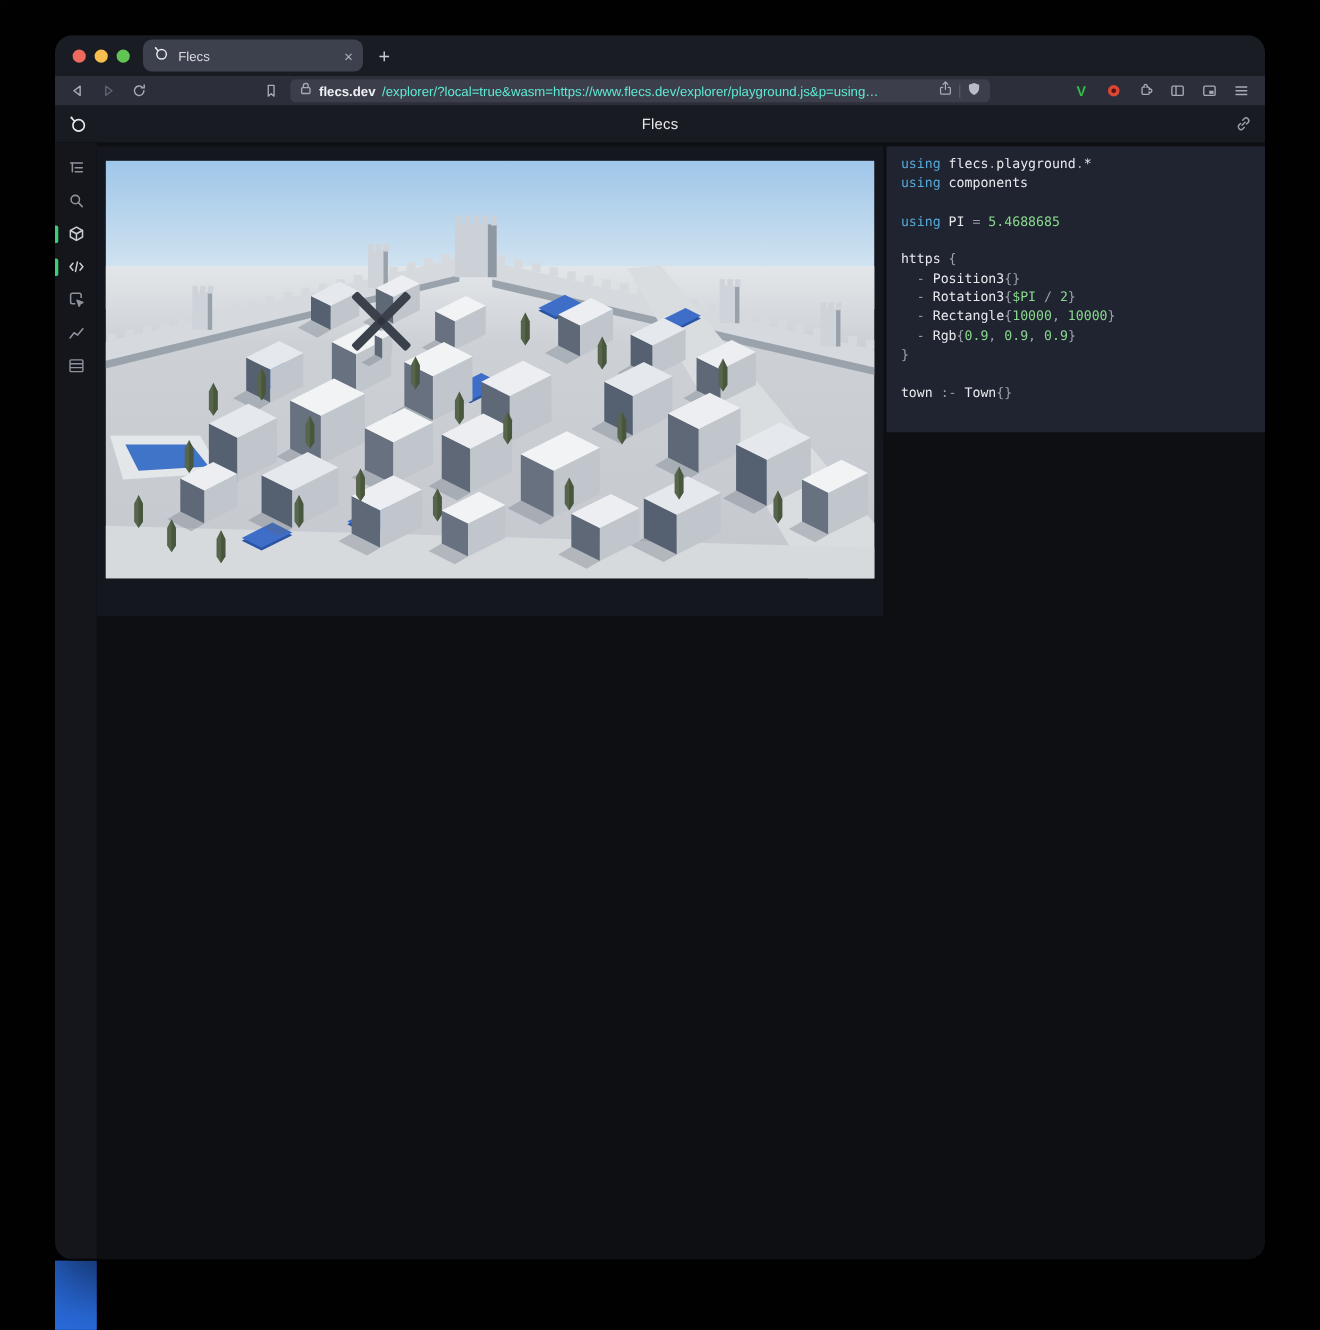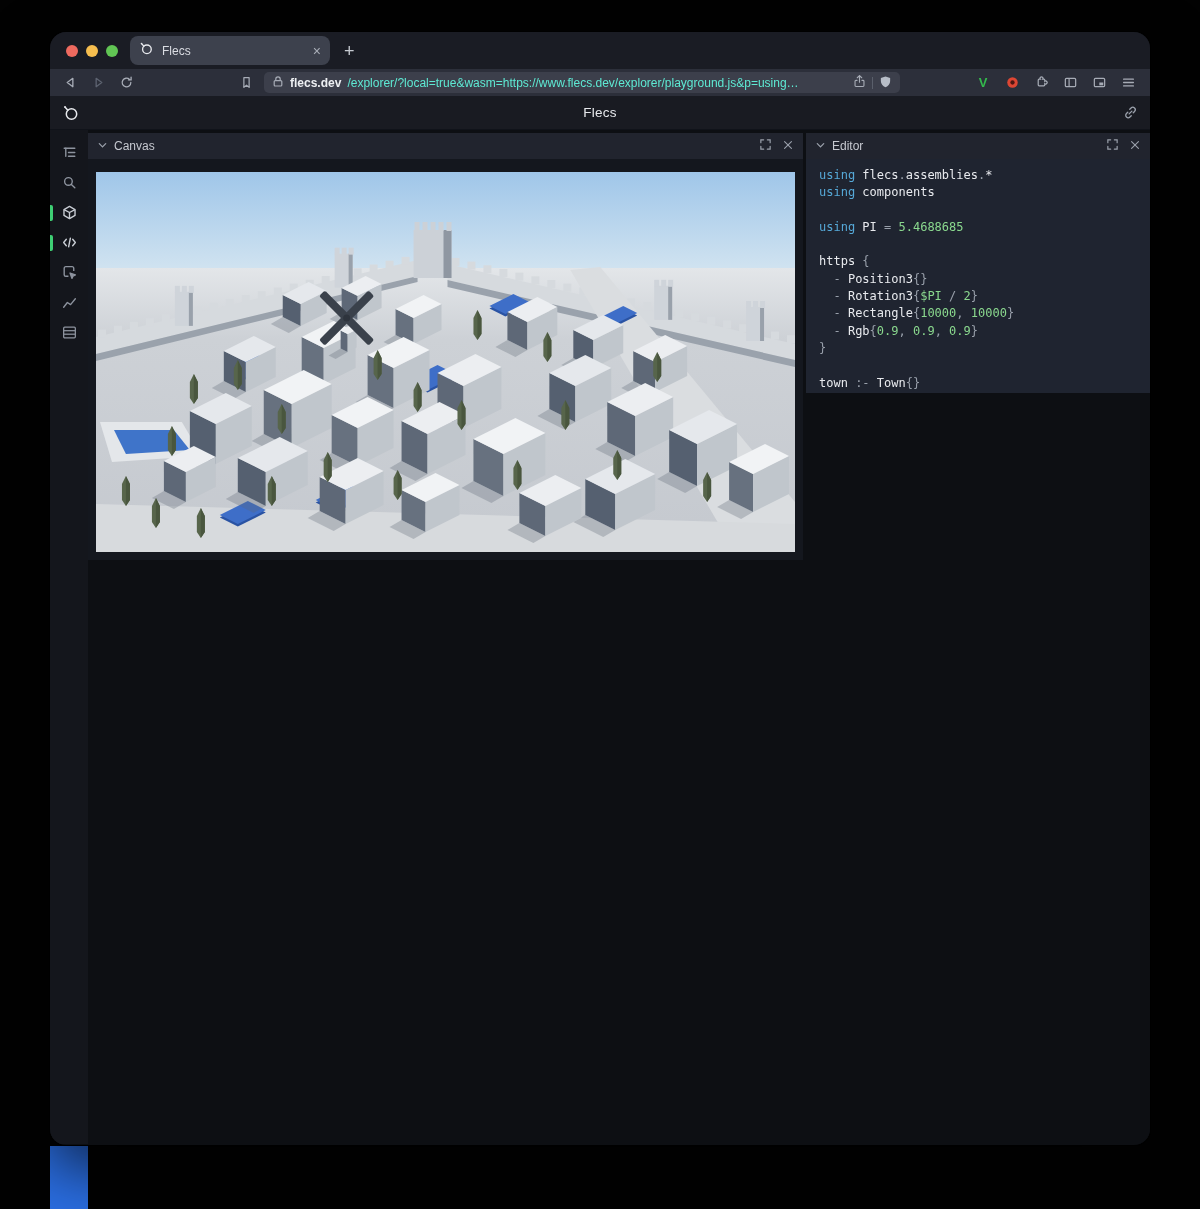--- a/index.html
+++ b/index.html
@@ -243,44 +243,20 @@
                 <path d="M2.5 9.6h11"></path>
               </svg>
           </span>
         </div>
         <span class="active-bar bar1"></span>
         <span class="active-bar bar2"></span>
 
         <div class="content">
 
           <section class="panel canvas-panel">
-            <header class="panel-header">
-              <span>
-                <svg width="11" height="11" viewBox="0 0 12 12" fill="none" stroke="currentColor" stroke-width="1.4" stroke-linecap="round">
-                    <path d="M2.5 4l3.5 3.5L9.5 4"></path>
-                  </svg>
-              </span>
-              <span class="panel-title">Canvas</span>
-              <span class="panel-actions">
-                <span>
-                  <svg width="13" height="13" viewBox="0 0 14 14" fill="none" stroke="currentColor" stroke-width="1.3" stroke-linecap="round">
-                      <path d="M2 5V2h3"></path>
-                      <path d="M12 5V2H9"></path>
-                      <path d="M2 9v3h3"></path>
-                      <path d="M12 9v3H9"></path>
-                    </svg>
-                </span>
-                <span>
-                  <svg width="12" height="12" viewBox="0 0 14 14" fill="none" stroke="currentColor" stroke-width="1.3" stroke-linecap="round">
-                      <path d="M3 3l8 8"></path>
-                      <path d="M11 3l-8 8"></path>
-                    </svg>
-                </span>
-              </span>
-            </header>
             <div class="canvas-body">
               <svg class="scene" viewBox="0 0 700 380" preserveAspectRatio="none">
                 <defs>
                   <linearGradient id="sky" x1="0" y1="0" x2="0" y2="1">
                     <stop offset="0" stop-color="#9fc6e9"></stop>
                       <stop offset="0.7" stop-color="#cfe2f0"></stop>
                       <stop offset="1" stop-color="#e9f0f6"></stop>
                   </linearGradient>
                   <linearGradient id="ground" x1="0" y1="0" x2="0" y2="1">
                     <stop offset="0" stop-color="#e3e6e9"></stop>
@@ -526,46 +502,22 @@
                     <polygon points="252.0,162.0 261.0,157.5 254.0,154.0 245.0,158.5" fill="#eceef1"></polygon>
                     <rect x="-35" y="-4" width="70" height="8" rx="2" fill="#3a414b" transform="translate(251,146) rotate(45)"></rect>
                     <rect x="-35" y="-4" width="70" height="8" rx="2" fill="#3a414b" transform="translate(251,146) rotate(-45)"></rect>
                     <circle cx="251" cy="146" r="3.5" fill="#2e343d"></circle>
                   </g>
               </svg>
             </div>
           </section>
 
           <section class="panel editor-panel">
-            <header class="panel-header">
-              <span>
-                <svg width="11" height="11" viewBox="0 0 12 12" fill="none" stroke="currentColor" stroke-width="1.4" stroke-linecap="round">
-                    <path d="M2.5 4l3.5 3.5L9.5 4"></path>
-                  </svg>
-              </span>
-              <span class="panel-title">Editor</span>
-              <span class="panel-actions">
-                <span>
-                  <svg width="13" height="13" viewBox="0 0 14 14" fill="none" stroke="currentColor" stroke-width="1.3" stroke-linecap="round">
-                      <path d="M2 5V2h3"></path>
-                      <path d="M12 5V2H9"></path>
-                      <path d="M2 9v3h3"></path>
-                      <path d="M12 9v3H9"></path>
-                    </svg>
-                </span>
-                <span>
-                  <svg width="12" height="12" viewBox="0 0 14 14" fill="none" stroke="currentColor" stroke-width="1.3" stroke-linecap="round">
-                      <path d="M3 3l8 8"></path>
-                      <path d="M11 3l-8 8"></path>
-                    </svg>
-                </span>
-              </span>
-            </header>
             <div class="editor-body">
-                <div class="code-line"><span class="k-kw">using </span><span class="k-pl">flecs</span><span class="k-op">.</span><span class="k-pl">assemblies</span><span class="k-op">.</span><span class="k-pl">*</span></div>
+                <div class="code-line"><span class="k-kw">using </span><span class="k-pl">flecs</span><span class="k-op">.</span><span class="k-pl">playground</span><span class="k-op">.</span><span class="k-pl">*</span></div>
                 <div class="code-line"><span class="k-kw">using </span><span class="k-pl">components</span></div>
                 <div class="code-line">&nbsp;</div>
                 <div class="code-line"><span class="k-kw">using </span><span class="k-pl">PI</span><span class="k-op"> = </span><span class="k-num">5.4688685</span></div>
                 <div class="code-line">&nbsp;</div>
                 <div class="code-line"><span class="k-pl">https </span><span class="k-op">{</span></div>
                 <div class="code-line"><span class="k-op">  - </span><span class="k-pl">Position3</span><span class="k-op">{}</span></div>
                 <div class="code-line"><span class="k-op">  - </span><span class="k-pl">Rotation3</span><span class="k-op">{</span><span class="k-num">$PI</span><span class="k-op"> / </span><span class="k-num">2</span><span class="k-op">}</span></div>
                 <div class="code-line"><span class="k-op">  - </span><span class="k-pl">Rectangle</span><span class="k-op">{</span><span class="k-num">10000</span><span class="k-op">, </span><span class="k-num">10000</span><span class="k-op">}</span></div>
                 <div class="code-line"><span class="k-op">  - </span><span class="k-pl">Rgb</span><span class="k-op">{</span><span class="k-num">0.9</span><span class="k-op">, </span><span class="k-num">0.9</span><span class="k-op">, </span><span class="k-num">0.9</span><span class="k-op">}</span></div>
                 <div class="code-line"><span class="k-op">}</span></div>

